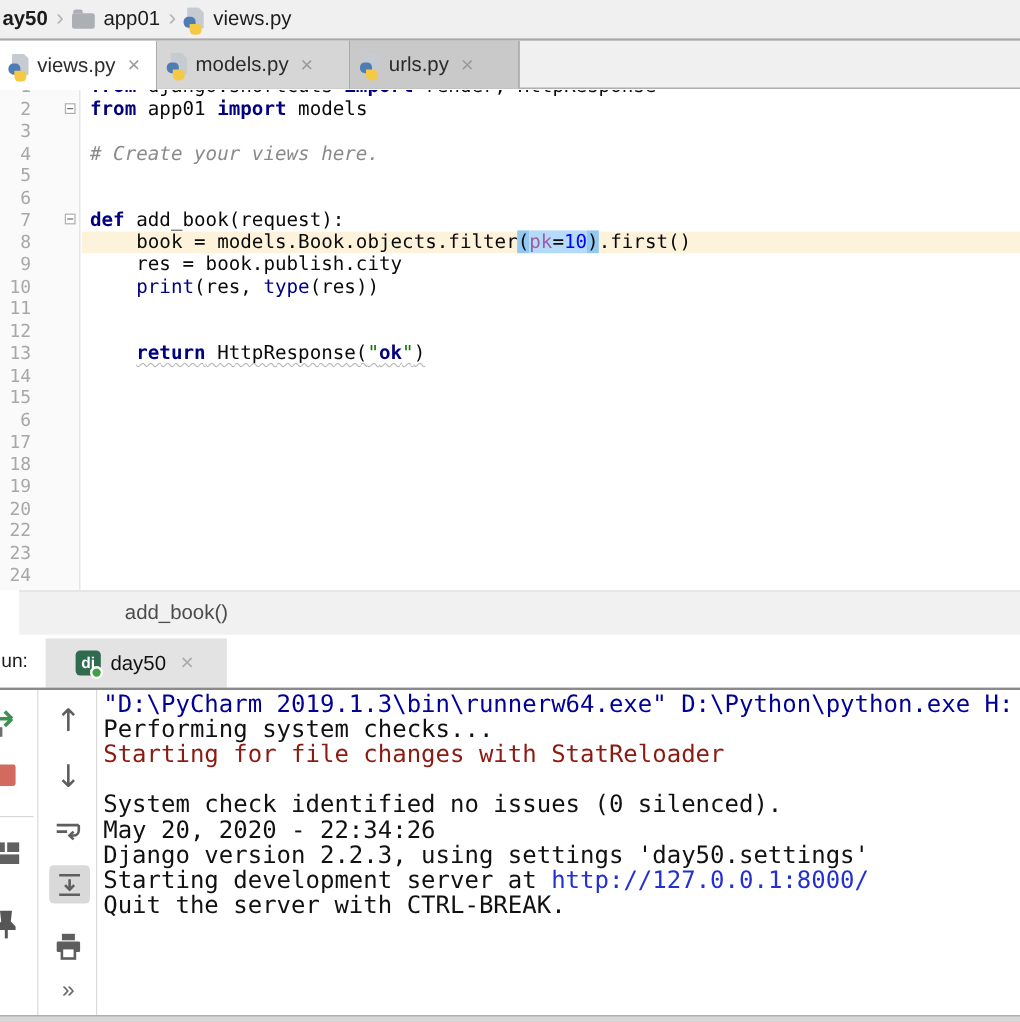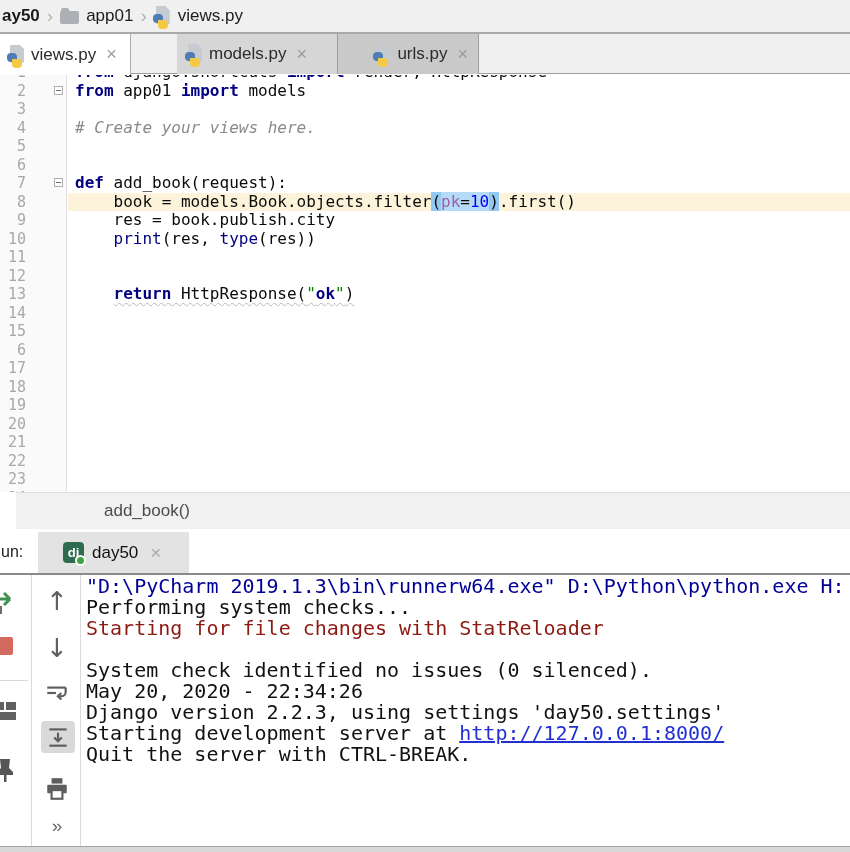--- a/index.html
+++ b/index.html
@@ -34,21 +34,21 @@
 
   
   #tab-strip{position:absolute;left:0;top:34px;width:850px;height:40px;background:var(--c-strip_bg);
     border-bottom:1px solid #9E9E9E;display:flex;}
   .tab{height:40px;display:flex;align-items:center;gap:6px;padding:0 10px 0 8px;font-size:17px;color:#2b2b2b;}
   .tab.active{background:#fff;height:41px;border-right:1px solid #ABABAB;}
   .tab.inactive{border-right:1px solid #9E9E9E;border-left:1px solid #fdfdfd00;}
   .tab.shade1{background:var(--c-tab_inactive_bg);}
   .tab.shade2{background:var(--c-tab_inactive2_bg);}
   .tab .tab-close{color:#9A9A9A;font-size:18px;margin-left:4px;}
-  .tab0{width:131px;} .tab1{width:161px;margin-left:46px;} .tab2{width:141px;justify-content:flex-end;}
+  .tab0{width:131px;} .tab1{width:161px;} .tab2{width:141px;}
 
   
   #editor{position:absolute;left:0;top:75px;width:850px;height:417px;background:#fff;overflow:hidden;}
   #gutter-bg{position:absolute;left:0;top:0;width:67px;height:100%;background:#FAFAFA;border-right:1px solid #E2E2E2;}
   #code-rows{position:relative;margin-top:-12px;}
   .crow{position:relative;height:18.5px;}
   .ln{position:absolute;left:0;top:0;display:inline-block;width:26px;text-align:right;
       font:15px/18.5px "DejaVu Sans Mono",monospace;color:var(--c-line_number);}
   .fold{position:absolute;left:54px;top:4px;width:9px;height:9px;border:1px solid #AFAFAF;background:#fff;}
   .fold::after{content:"";position:absolute;left:1px;top:3px;width:5px;height:1px;background:#6F6F6F;}
@@ -100,21 +100,21 @@
   #ic-rerun{left:-9px;top:15px;width:28px;height:26px;}
   #ic-stop{left:-8px;top:61px;width:24px;height:20px;}
   #stripA hr{position:absolute;left:0;top:105px;width:28px;border:none;border-top:1px solid #D8D8D8;}
   #ic-layout{left:-9px;top:124px;width:28px;height:24px;}
   #ic-pin{left:-9px;top:182px;width:28px;height:26px;}
   #console-rows{position:absolute;left:86px;top:1px;right:0;}
   #console-rows pre{margin:0;font:20px/21px "DejaVu Sans Mono",monospace;color:var(--c-console_text);white-space:pre;}
   .ck.cmd{color:var(--c-console_command);}
   .ck.err{color:var(--c-console_error);}
   .ck.out{color:var(--c-console_text);margin-top:25px;}
-  .ck.lnk{color:var(--c-link);text-decoration:underline;}
+  .ck.lnk{color:var(--c-link);}
 
   
   #status-sliver{position:absolute;left:0;top:846px;width:850px;height:6px;background:#D7D7D7;border-top:1px solid #A3A3A3;}
 </style>
 </head>
 <body>
 
 <div id="app">
 
   <div id="crumb-bar">
@@ -275,26 +275,20 @@
           </div>
         </div>
         <div class="crow">
           <span class="ln">19</span>
           <div class="cbody">
             <pre></pre>
           </div>
         </div>
         <div class="crow">
           <span class="ln">20</span>
-          <div class="cbody">
-            <pre></pre>
-          </div>
-        </div>
-        <div class="crow">
-          <span class="ln">21</span>
           <div class="cbody">
             <pre></pre>
           </div>
         </div>
         <div class="crow">
           <span class="ln">22</span>
           <div class="cbody">
             <pre></pre>
           </div>
         </div>

